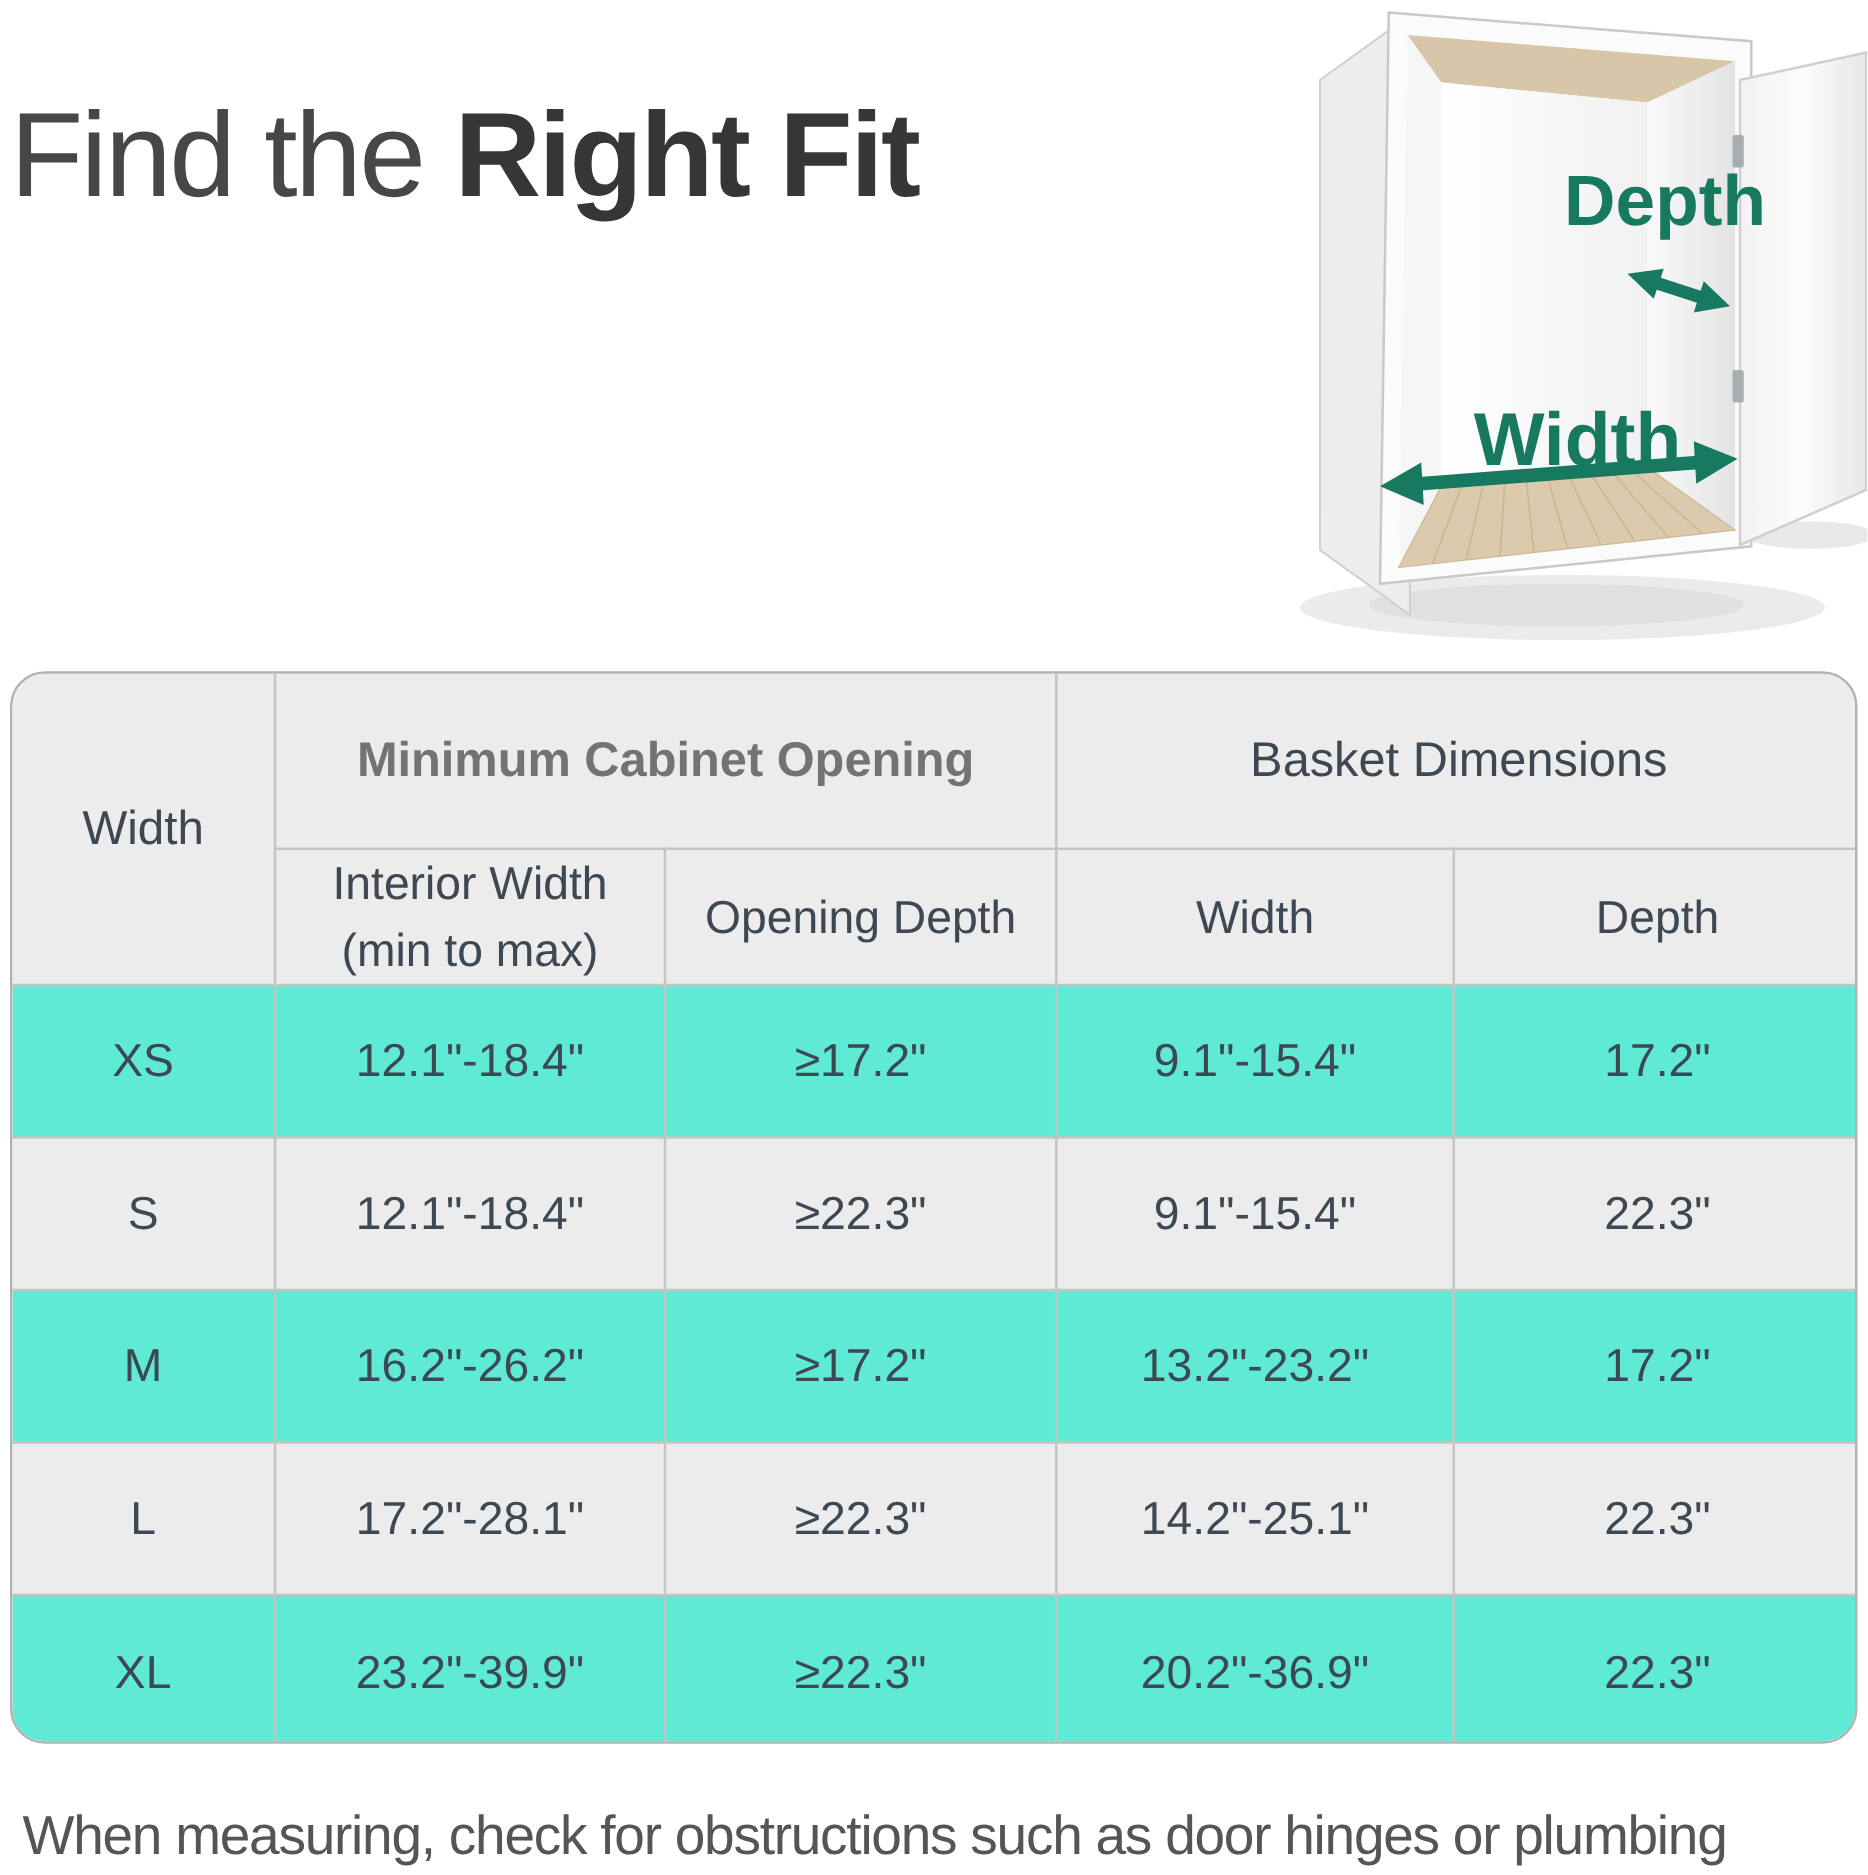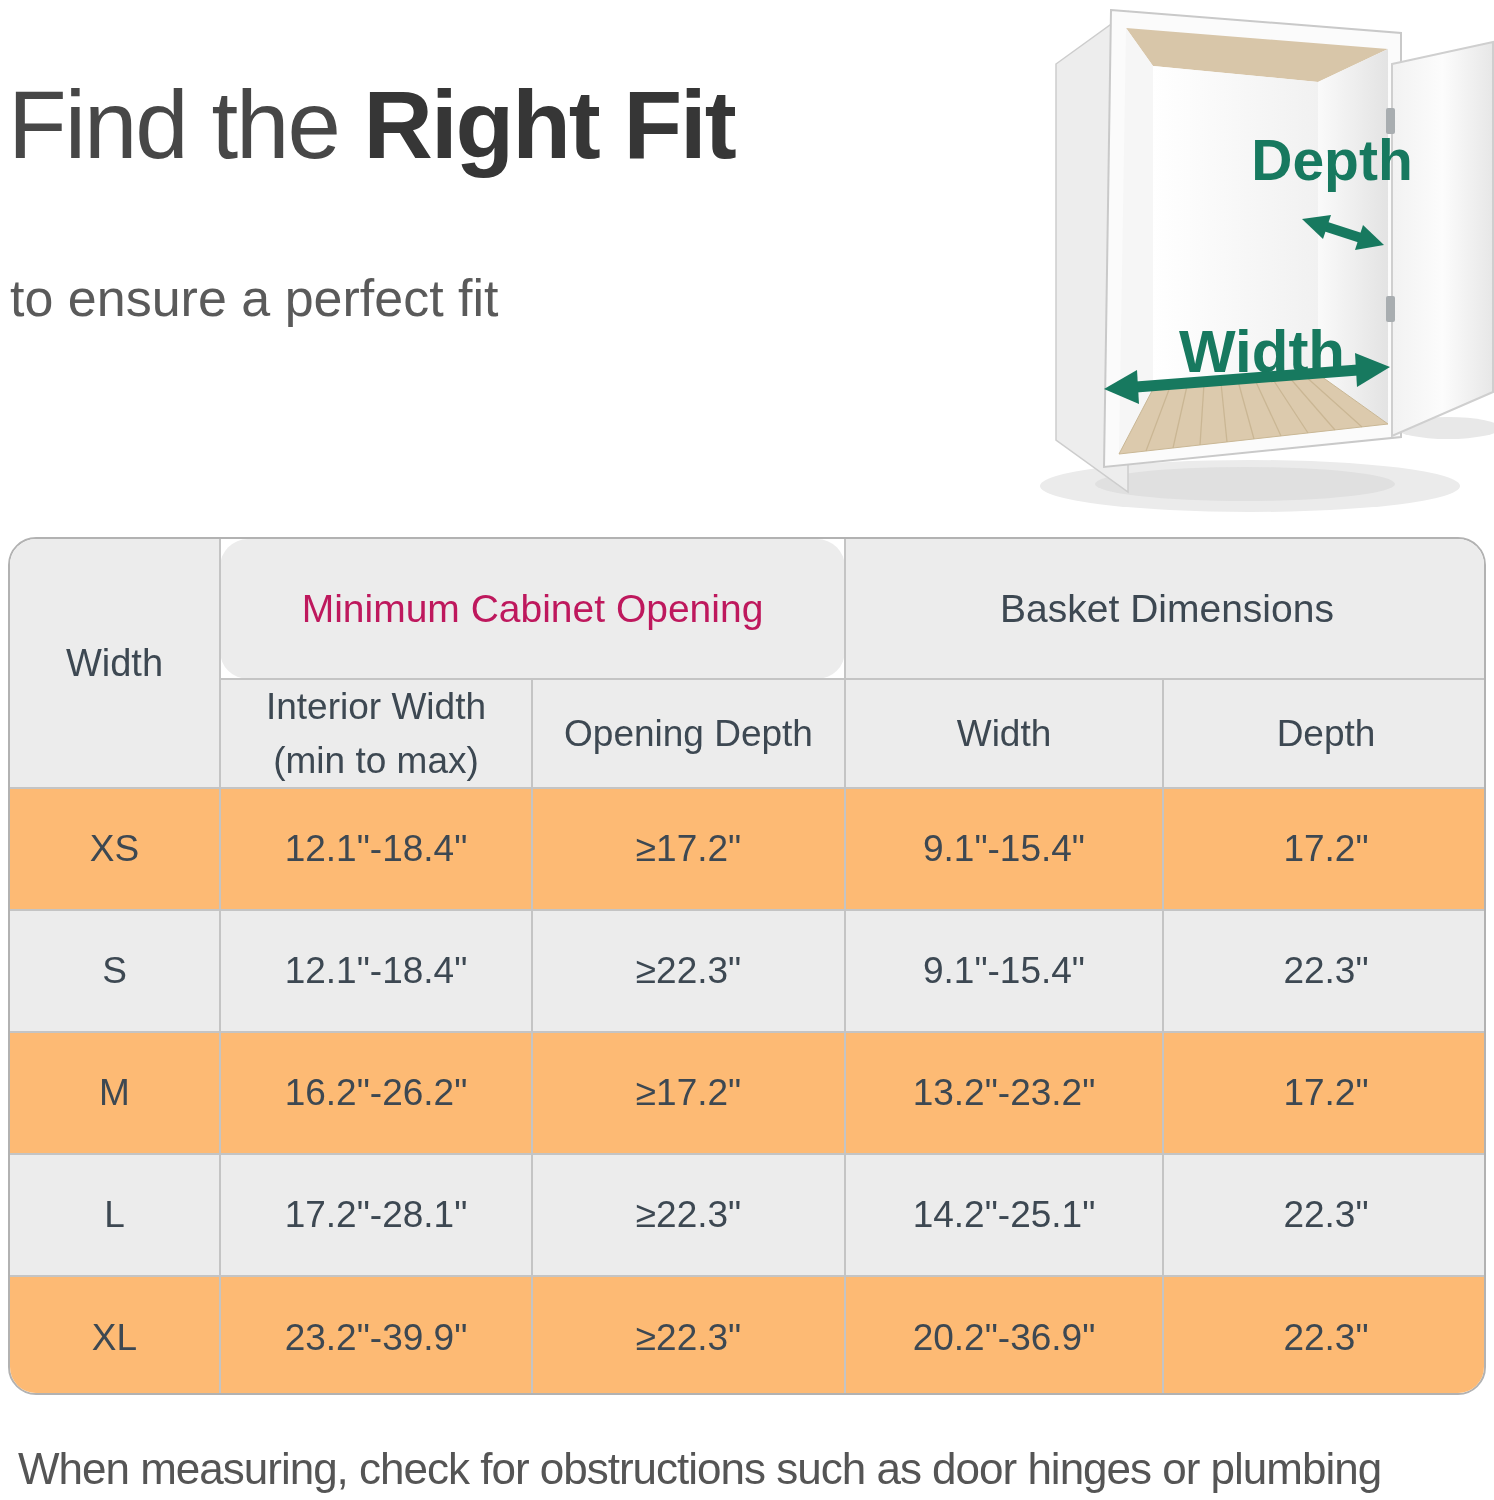--- a/index.html
+++ b/index.html
@@ -26,24 +26,24 @@
   .tbl-wrap { position:absolute; left:8px; top:537px; width:1478px; height:858px;
     border:2px solid #b2b2b2; border-radius:28px; overflow:hidden; background:#fff; }
   table.fit { width:100%; height:100%; border-collapse:collapse; table-layout:fixed; }
   .fit th, .fit td { border:2px solid #c4c4c4; text-align:center; vertical-align:middle;
     color:#3d4852; font-weight:400; }
   .fit thead th { background:#ececec; }
   .fit tr.r1 { height:140px; }
   .fit tr.r2 { height:106px;margin-left:25px; }
   .fit tbody tr { height:122px; }
   .fit tbody tr:nth-child(even) td { background:#ececec; }
-  .fit tbody td { font-size:37px; background:#fdba74; }
+  .fit tbody td { font-size:37px; background:#5eead4; }
   .th-size { font-size:38px; }
   .th-group { font-size:39px; }
-  .th-group.orange { color:#be185d; font-weight:400;border-radius:28px; }
+  .th-group.orange { color:#737373; font-weight:700; }
   .th-sub { font-size:37px; white-space:pre-line; line-height:1.45; }
   
   .fit tr.r1 th { border-top:none; }
   .fit tr.r1 th:first-child { border-left:none; }
   .fit tr.r1 th:last-child, .fit tr.r2 th:last-child { border-right:none; }
   .fit tbody td:first-child { border-left:none; }
   .fit tbody td:last-child { border-right:none; }
   .fit tbody tr:last-child td { border-bottom:none; }
 
   
@@ -53,21 +53,20 @@
 </head>
 <body>
 
 <div class="canvas">
 
   <div class="title">
     <span class="t-reg">Find the </span><span class="t-bold">Right Fit</span>
   </div>
 
   <div class="subtitle">
-    <div class="line2">to ensure a perfect fit</div>
   </div>
 
   <svg class="cabinet" viewBox="0 0 454 515">
     <defs>
       <linearGradient id="wallR" x1="0" y1="0" x2="1" y2="0">
         <stop offset="0" stop-color="#fafafa"></stop>
           <stop offset="1" stop-color="#e3e3e3"></stop>
       </linearGradient>
       <linearGradient id="backW" x1="0" y1="0" x2="1" y2="0">
         <stop offset="0" stop-color="#ffffff"></stop>

